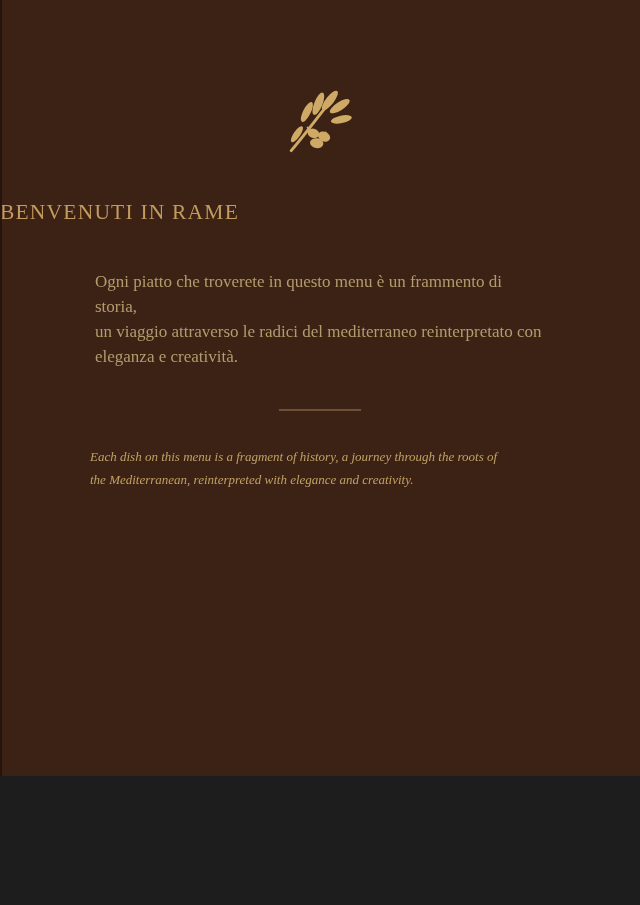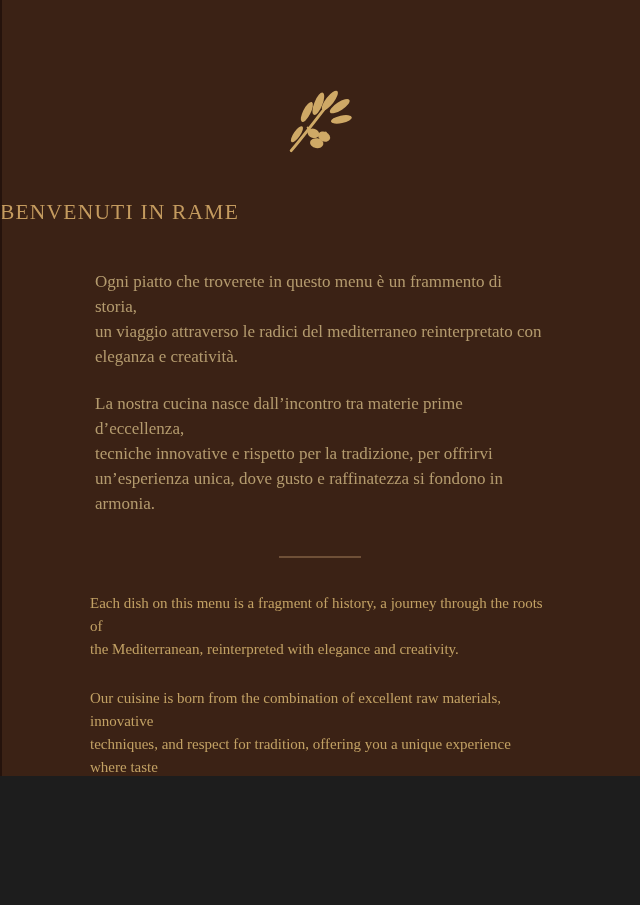--- a/index.html
+++ b/index.html
@@ -61,21 +61,22 @@
     height: 0;
     border-top: 2px solid var(--divider, #6f5037);
     margin: 40px auto 34px;
   }
   .intro-en {
     width: 460px;
     margin: 0 auto;
   }
   .intro-en p {
     white-space: pre-line;
-    font-size: 15px;
+    font-style: italic;
+    font-size: 13px;
     line-height: 23px;
     color: var(--en_gold, #c2a164);
     margin-bottom: 26px;
   }
 </style>
 </head>
 <body>
 
 <div class="page">
   <div class="page-edge"></div>
@@ -98,28 +99,22 @@
         </g>
       </svg>
     </div>
     <h1 class="page-title">BENVENUTI IN RAME</h1>
   </header>
 
   <section class="intro-it">
     <p>Ogni piatto che troverete in questo menu è un frammento di storia,
 un viaggio attraverso le radici del mediterraneo reinterpretato con
 eleganza e creatività.</p>
-    <p>La nostra cucina nasce dall’incontro tra materie prime d’eccellenza,
-tecniche innovative e rispetto per la tradizione, per offrirvi
-un’esperienza unica, dove gusto e raffinatezza si fondono in armonia.</p>
   </section>
 
   <div class="divider"></div>
 
   <section class="intro-en">
     <p>Each dish on this menu is a fragment of history, a journey through the roots of
 the Mediterranean, reinterpreted with elegance and creativity.</p>
-    <p>Our cuisine is born from the combination of excellent raw materials, innovative
-techniques, and respect for tradition, offering you a unique experience where taste
-and refinement blend harmoniously.</p>
 
   </section>
 </div>
 
 </body></html>

